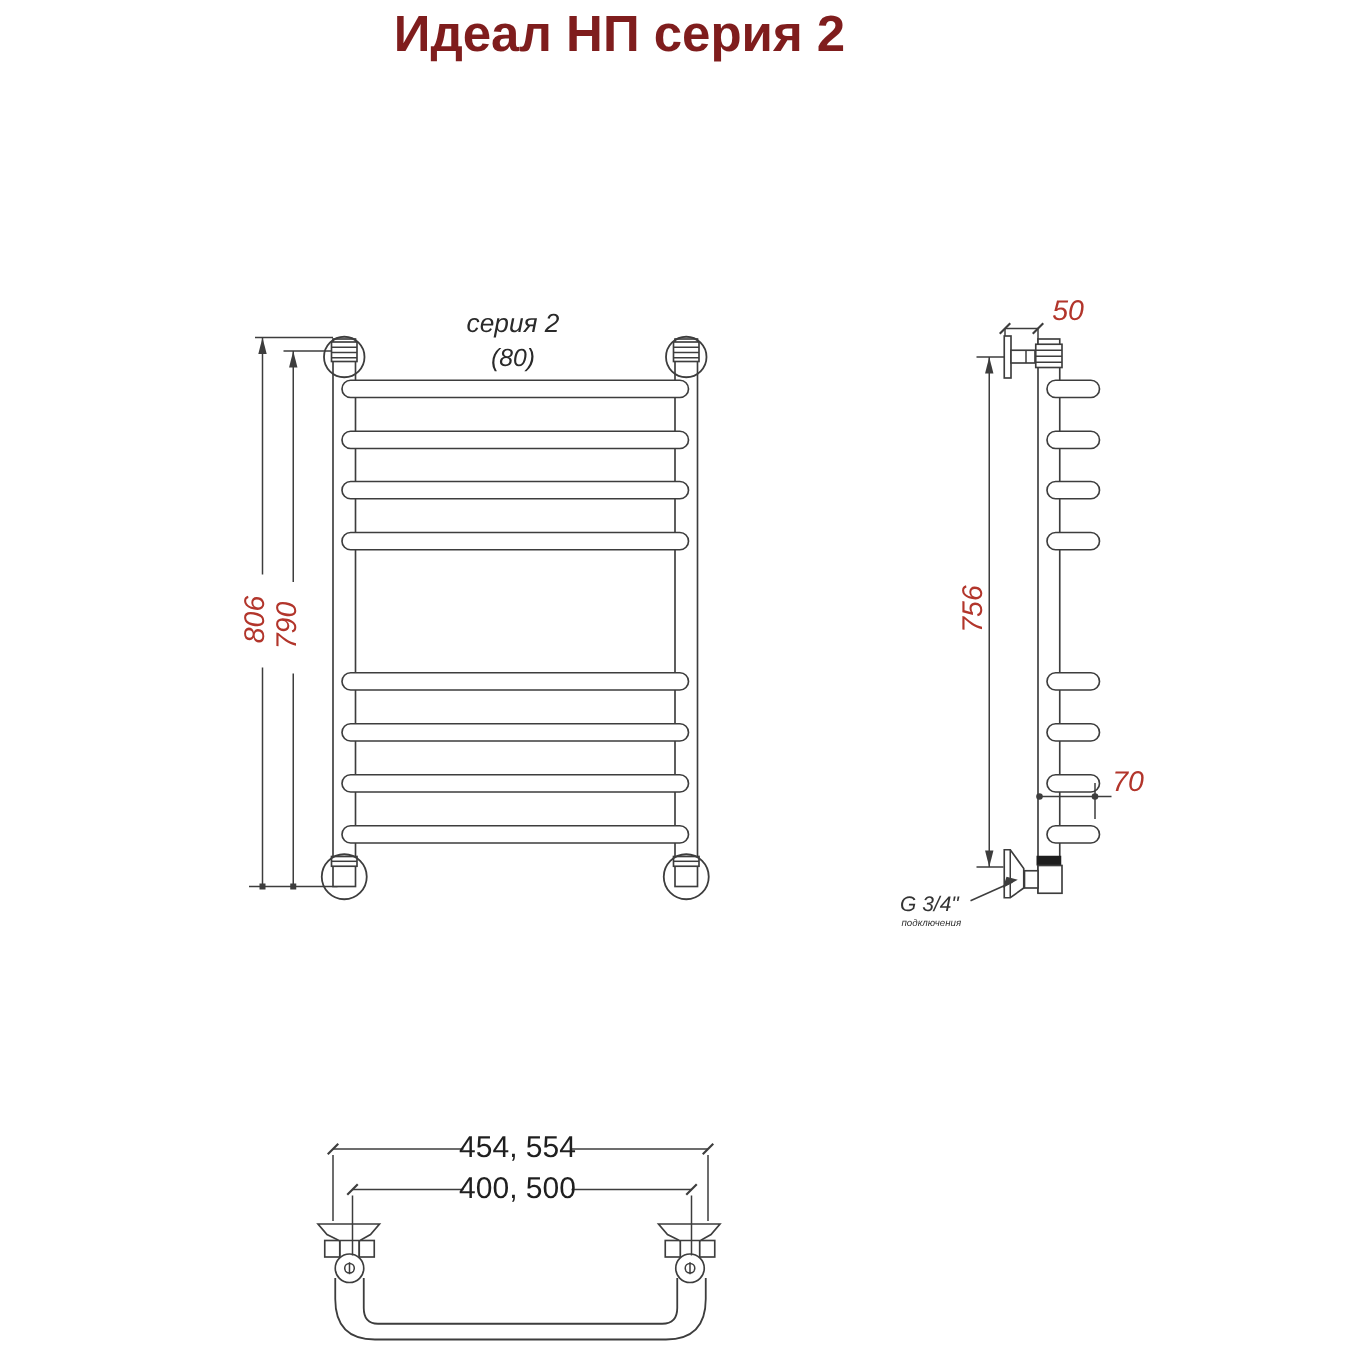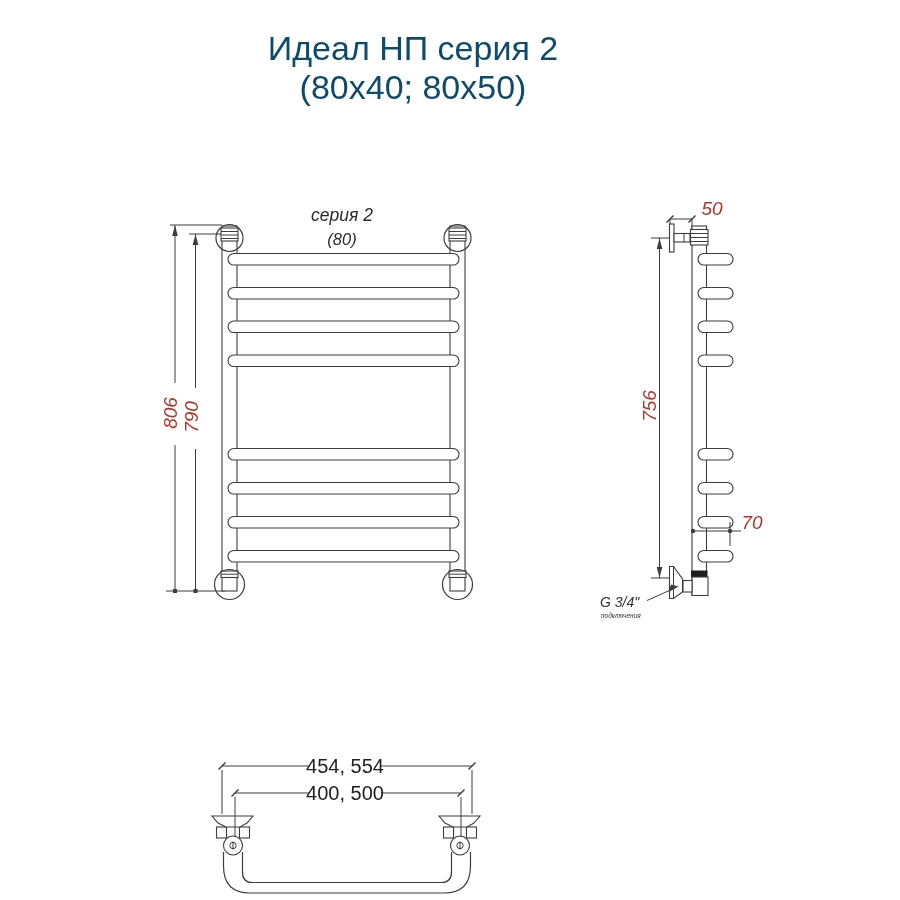--- a/index.html
+++ b/index.html
@@ -1,19 +1,19 @@
 <!DOCTYPE html>
 <html><head>
 <meta charset="utf-8">
 <style>
   html,body{margin:0;padding:0;background:#ffffff;}
   .canvas{position:relative;width:900px;height:900px;background:#ffffff;overflow:hidden;
           font-family:"Liberation Sans", sans-serif;}
-  .title-block{position:absolute;left:0;top:29px;width:826px;text-align:center;
-               color:#0c4a6e;font-size:34px;line-height:39px;font-weight:400;}
+  .title-block{position:absolute;left:0;top:4px;width:826px;text-align:center;
+               color:#7f1d1d;font-size:34px;line-height:39px;font-weight:700;}
   svg{position:absolute;left:0;top:0;}
   .ln{stroke:#3d3d3d;stroke-width:1;fill:none;}
   .ln2{stroke:#3d3d3d;stroke-width:1.2;fill:none;}
   .shape{stroke:#3d3d3d;stroke-width:1.1;fill:#ffffff;}
   .dark{fill:#1e1e1e;stroke:none;}
   .mark{fill:#3d3d3d;stroke:none;}
   .tick{stroke:#3d3d3d;stroke-width:1.4;fill:none;}
   .redtxt{fill:#b2352b;font:italic 19px "Liberation Sans", sans-serif;text-anchor:middle;dominant-baseline:central;}
   .lbl{fill:#2a2a2a;font:italic 17.5px "Liberation Sans", sans-serif;text-anchor:middle;dominant-baseline:central;}
   .lbl2{fill:#2a2a2a;font:italic 16.5px "Liberation Sans", sans-serif;text-anchor:middle;dominant-baseline:central;}
@@ -21,21 +21,20 @@
   .thread{fill:#333333;font:italic 14px "Liberation Sans", sans-serif;text-anchor:start;}
   .note{fill:#333333;font:italic 6.5px "Liberation Sans", sans-serif;text-anchor:start;}
 </style>
 </head>
 <body>
 
 <div class="canvas">
 
   <div class="title-block">
     <div>Идеал НП серия 2</div>
-    <div>(80x40; 80x50)</div>
   </div>
 
   <svg width="900" height="900" viewBox="0 0 900 900">
 
     <g>
 
       <g>
         <line class="ln" x1="170" y1="225" x2="222" y2="225"></line>
         <line class="ln" x1="189" y1="234" x2="221" y2="234"></line>
         <line class="ln" x1="166" y1="591" x2="225" y2="591"></line>

